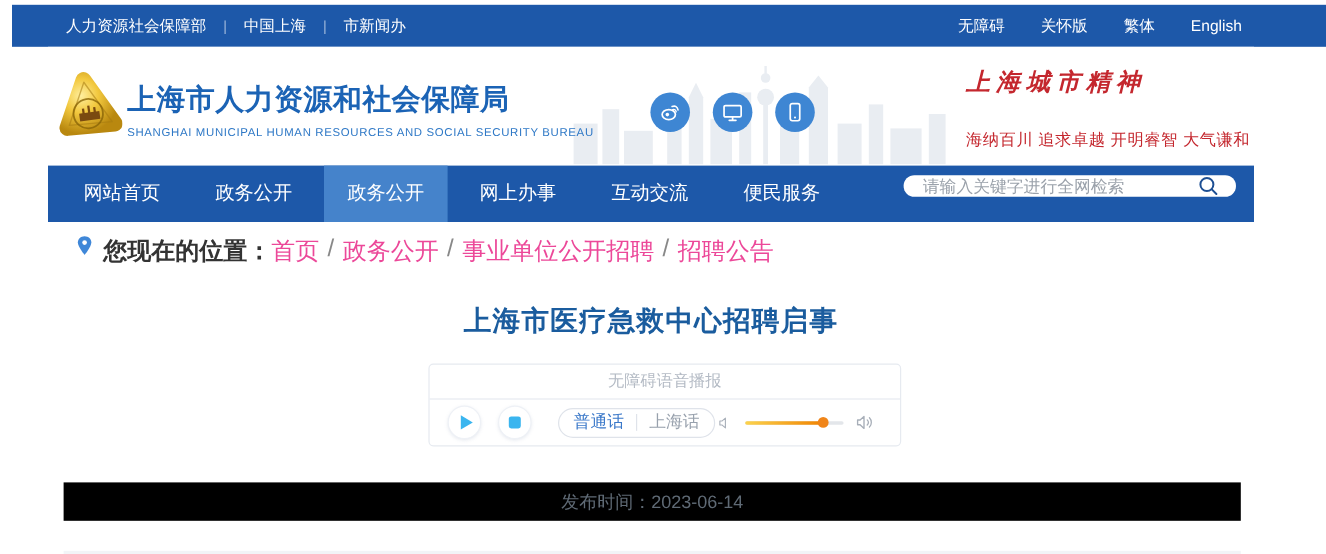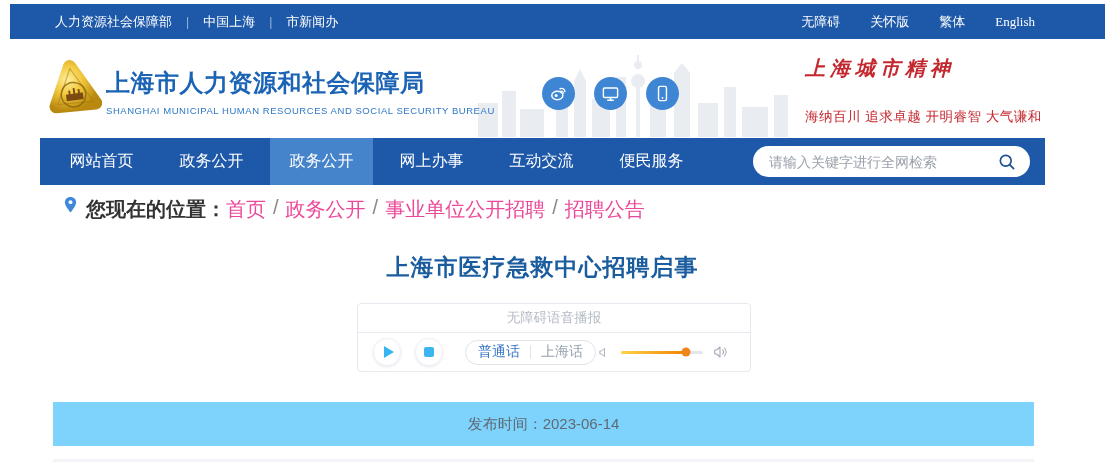--- a/index.html
+++ b/index.html
@@ -5,21 +5,21 @@
   * { margin:0; padding:0; box-sizing:border-box; }
   html,body { background:#fff; }
   body { font-family:"Liberation Sans","DejaVu Sans",sans-serif; }
   #canvas { position:relative; width:1105px; height:462px; background:#fff; overflow:hidden; }
 
   
   .topbar { position:absolute; left:10px; top:4px; width:1095px; height:35px;
     background:#1d58a9; color:#fff; display:flex; align-items:center;
     justify-content:space-between; padding:0 70px 0 45px; font-size:13px; }
   .topbar-left, .topbar-right { display:flex; align-items:center; }
-  .topbar a { color:#fff; text-decoration:none; cursor:pointer;font-family:Liberation Serif, serif; }
+  .topbar a { color:#fff; text-decoration:none; cursor:pointer; }
   .tb-sep { color:rgba(255,255,255,.55); margin:0 14px; font-size:12px; }
   .topbar-right a { margin-left:30px; }
 
   
   .header { position:absolute; left:40px; top:39px; width:1005px; height:99px; background:#fff; }
   .emblem { position:absolute; left:4px; top:18px; width:58px; height:66px; }
   .site-ident { position:absolute; left:66px; top:28px; }
   .site-title { font-size:24px; font-weight:bold; color:#1b63b5; letter-spacing:0.5px; white-space:nowrap; }
   .site-subtitle { font-size:9.5px; color:#2e78c6; margin-top:6px; letter-spacing:0.55px; white-space:nowrap; }
   .skyline { position:absolute; left:430px; top:12px; width:330px; height:86px; }
@@ -31,21 +31,21 @@
     font-weight:bold; font-size:20px; color:#c4272e; letter-spacing:5px; white-space:nowrap; }
   .slogan-sub { font-size:13.5px; color:#c4272e; margin-top:26px; white-space:nowrap; letter-spacing:0.5px; }
 
   
   .nav { position:absolute; left:40px; top:138px; width:1005px; height:47px; background:#1d58a9;
     display:flex; align-items:center; }
   .nav-items { display:flex; height:100%; margin-left:10px; }
   .nav-item { width:103px; margin-right:7px; height:100%; display:flex; align-items:center;
     justify-content:center; color:#fff; font-size:16px; cursor:pointer; white-space:nowrap; }
   .nav-item.active { background:#4583cb; }
-  .search-box { position:absolute; left:713px; top:8px; width:277px; height:31px; background:#fff;
+  .search-box { position:absolute; left:713px; top:8px; width:277px; height:18px; background:#fff;
     border-radius:16px; display:flex; align-items:center; padding:0 12px 0 16px; }
   .search-box input { border:none; outline:none; flex:1; font-size:14px; color:#444;
     font-family:inherit; background:transparent; }
   .search-box input::placeholder { color:#9aa1aa; }
   .search-btn { width:22px; height:22px; display:flex; align-items:center; justify-content:center; cursor:pointer; }
 
   
   .breadcrumb { position:absolute; left:40px; top:196px; width:1005px; height:30px;
     display:flex; align-items:flex-start; font-size:20px; }
   .crumb-pin { margin-left:23px; width:15px; height:18px; }
@@ -77,22 +77,22 @@
   .lang-sh { color:#98a1ad; cursor:pointer; }
   .vol-group { margin-left:auto; display:flex; align-items:center; margin-right:6px; }
   .vol-track { position:relative; width:82px; height:3px; background:#e3e6ea; border-radius:2px;
     margin:0 10px; cursor:pointer; }
   .vol-fill { position:absolute; left:0; top:0; height:3px; border-radius:2px;
     background:linear-gradient(to right,#fcd34d,#f08300); }
   .vol-knob { position:absolute; top:50%; width:9px; height:9px; border-radius:50%;
     background:#f08519; transform:translate(-50%,-50%); cursor:pointer; }
 
   
-  .publish-bar { position:absolute; left:53px; top:402px; width:981px; height:44px;
-    background:#7dd3fc; display:flex; align-items:center; justify-content:center;
+  .publish-bar { position:absolute; left:53px; top:402px; width:981px; height:32px;
+    background:#000000; display:flex; align-items:center; justify-content:center;
     color:#5f6a75; font-size:15px; }
   .next-sliver { position:absolute; left:53px; top:459px; width:981px; height:3px; background:#f2f4f7; }
 </style>
 </head>
 <body>
 
 <div id="canvas">
 
   <div class="topbar">
     <div class="topbar-left">

